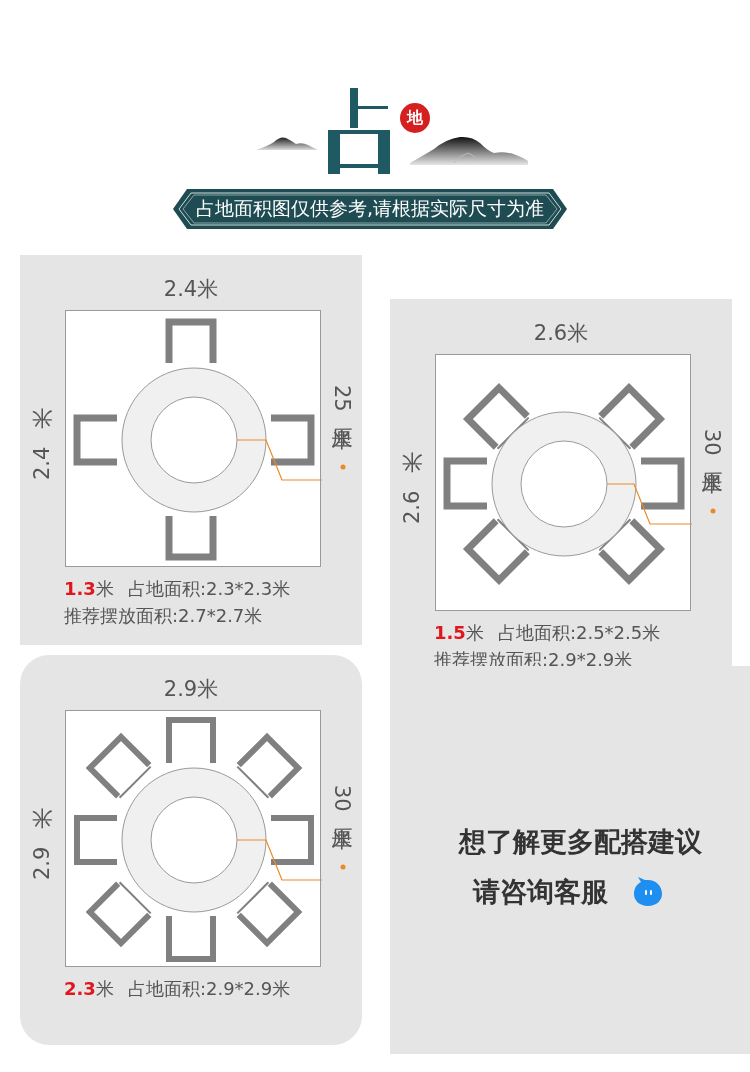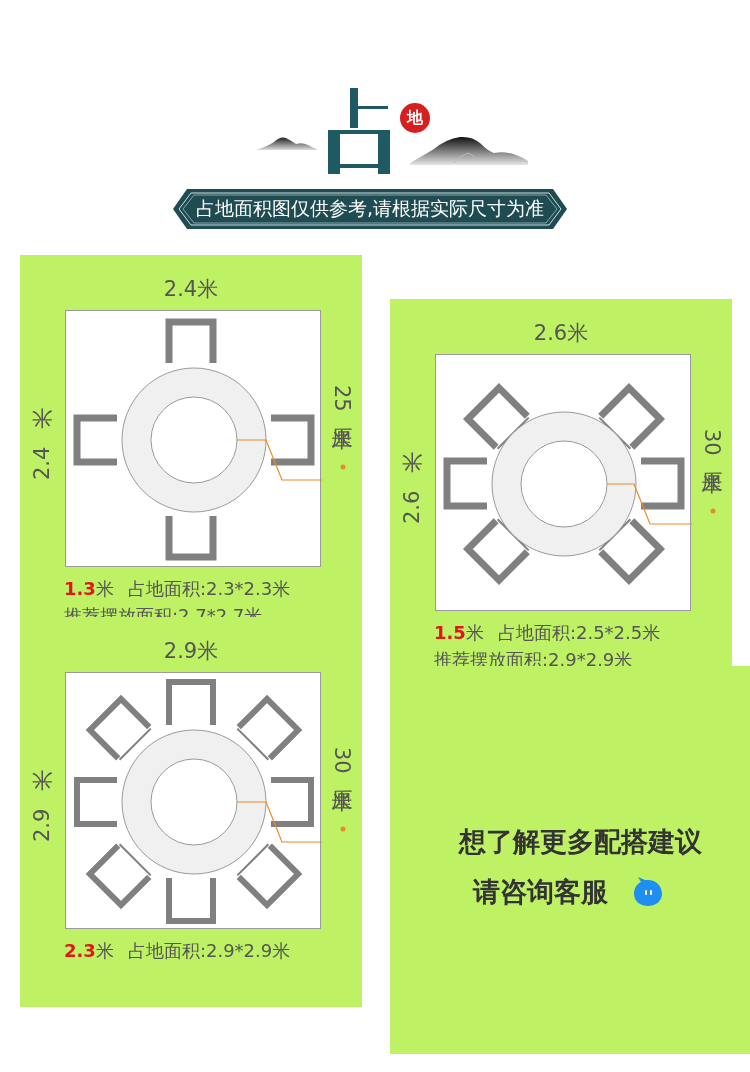--- a/index.html
+++ b/index.html
@@ -13,24 +13,24 @@
           color:#fff; font-size:16px; font-weight:bold; display:flex; align-items:center; justify-content:center;
           font-family:"DejaVu Serif", serif; }
   .mtn-l { position:absolute; left:256px; top:132px; width:62px; height:22px; }
   .mtn-r { position:absolute; left:410px; top:133px; width:118px; height:32px; }
   .banner { position:absolute; left:173px; top:189px; width:394px; height:40px; }
   .banner-text { position:absolute; left:173px; top:189px; width:394px; height:40px; color:#fff; font-size:19px;
                  display:flex; align-items:center; justify-content:center; letter-spacing:0px;
                  font-family:"DejaVu Sans", sans-serif; }
 
   
-  .panel { position:absolute; width:342px; height:390px; background:#bef264;text-decoration:underline; }
+  .panel { position:absolute; width:342px; height:390px; background:#e5e5e5;text-decoration:underline; }
   .p1 { left:20px; top:255px; }
   .p2 { left:390px; top:255px;margin-top:44px; }
-  .p3 { left:20px; top:617px; }
+  .p3 { left:20px; top:655px;border-radius:29px; }
   .p4 { left:390px; top:666px; height:388px; width:381px; }
 
   .dim-top { position:absolute; top:20px; left:0; width:100%; text-align:center; font-size:21px; color:#555; }
   .dim-left { position:absolute; left:8px; top:168px; width:34px; font-size:21px; color:#555;
               writing-mode:vertical-rl; transform:rotate(180deg); text-align:center; height:80px; }
   .dim-right { position:absolute; left:308px; top:130px; font-size:21px; color:#555; writing-mode:vertical-rl; height:90px; }
 
   .room { position:absolute; left:45px; top:55px; width:256px; height:257px; background:#fff; border:1px solid #9a9a9a; }
   .room svg { position:absolute; left:0; top:0; }
 

